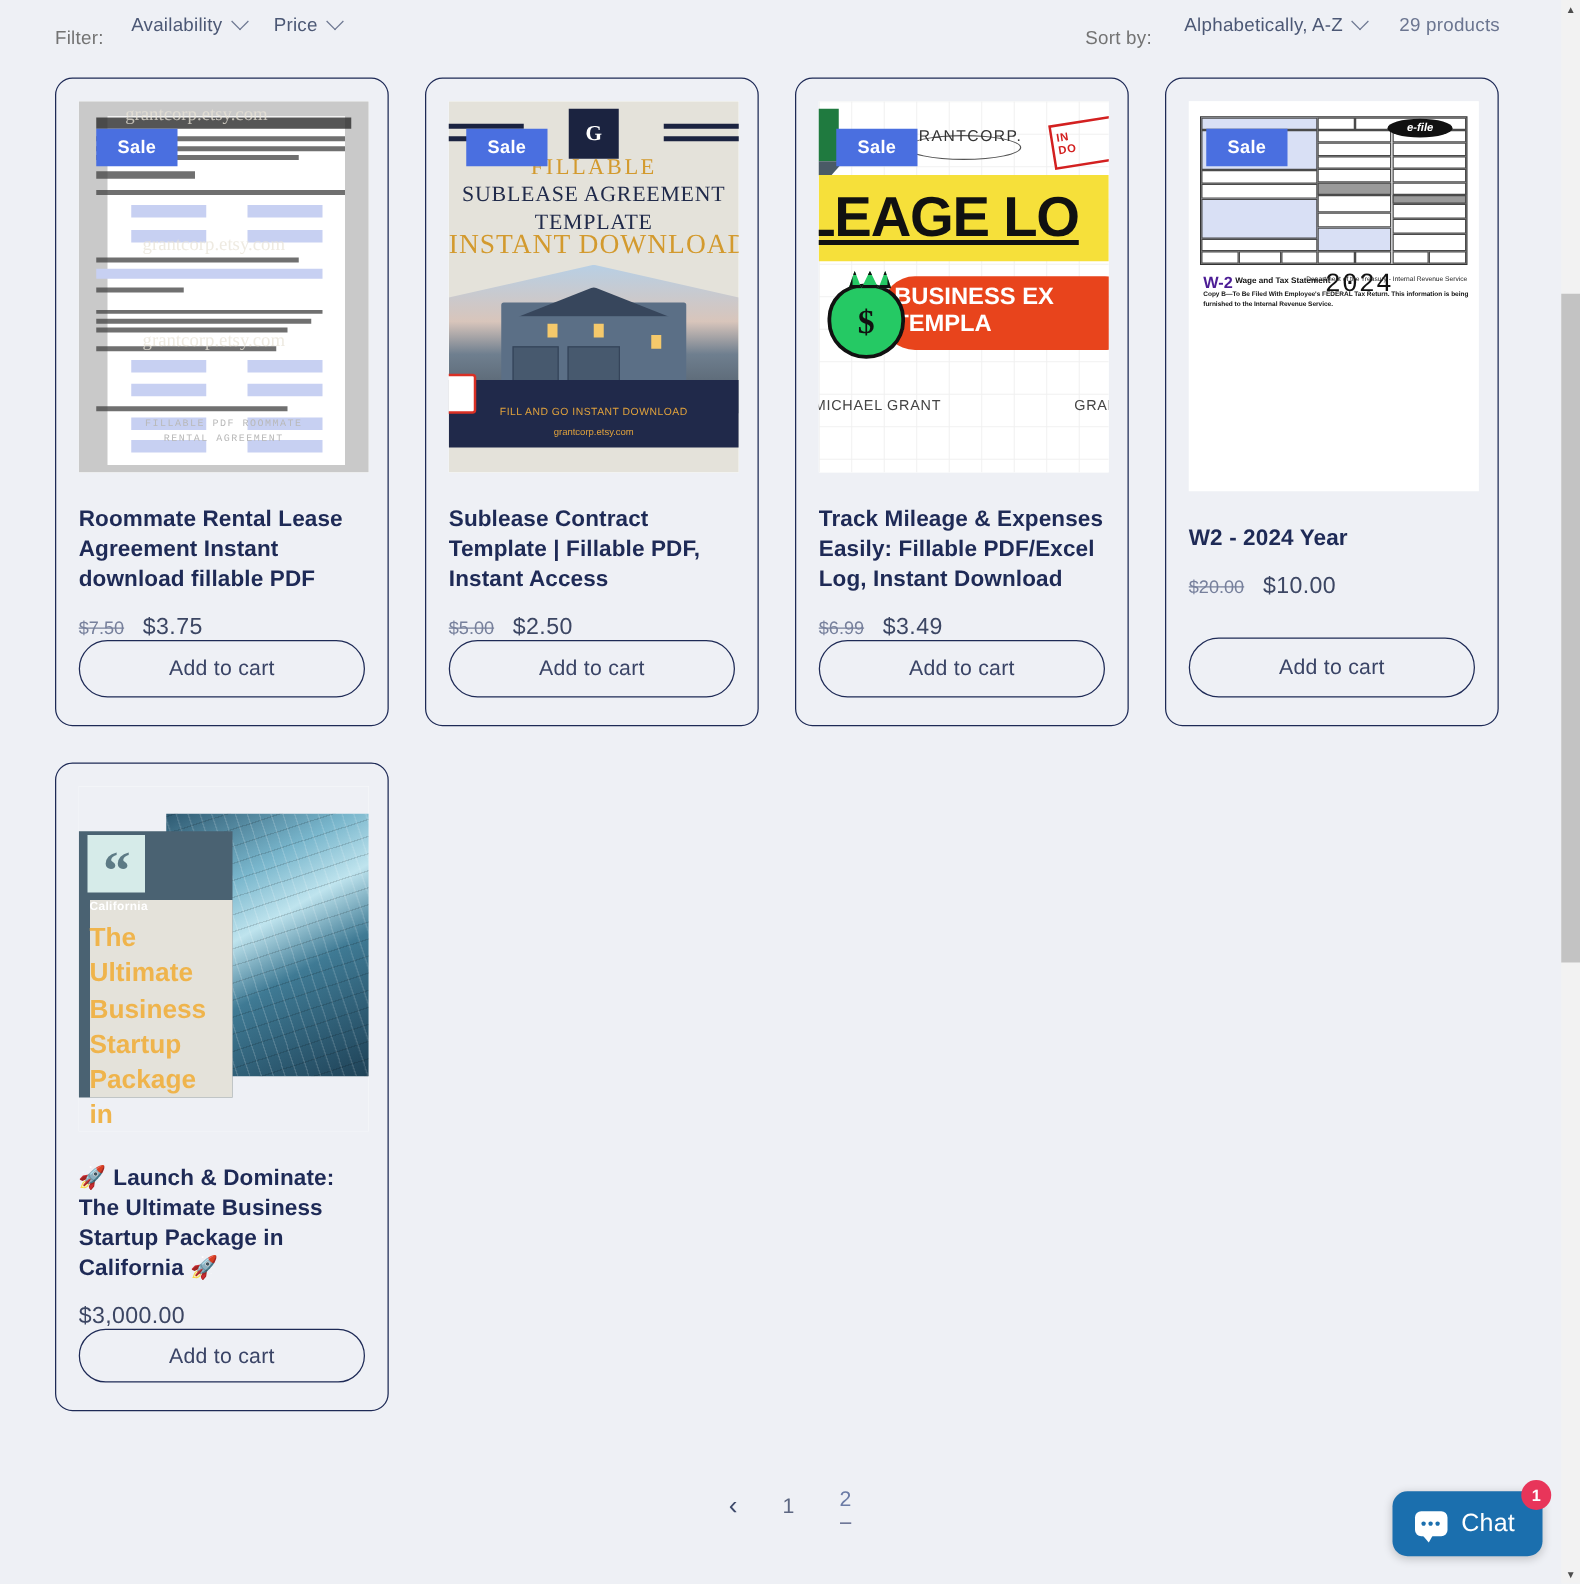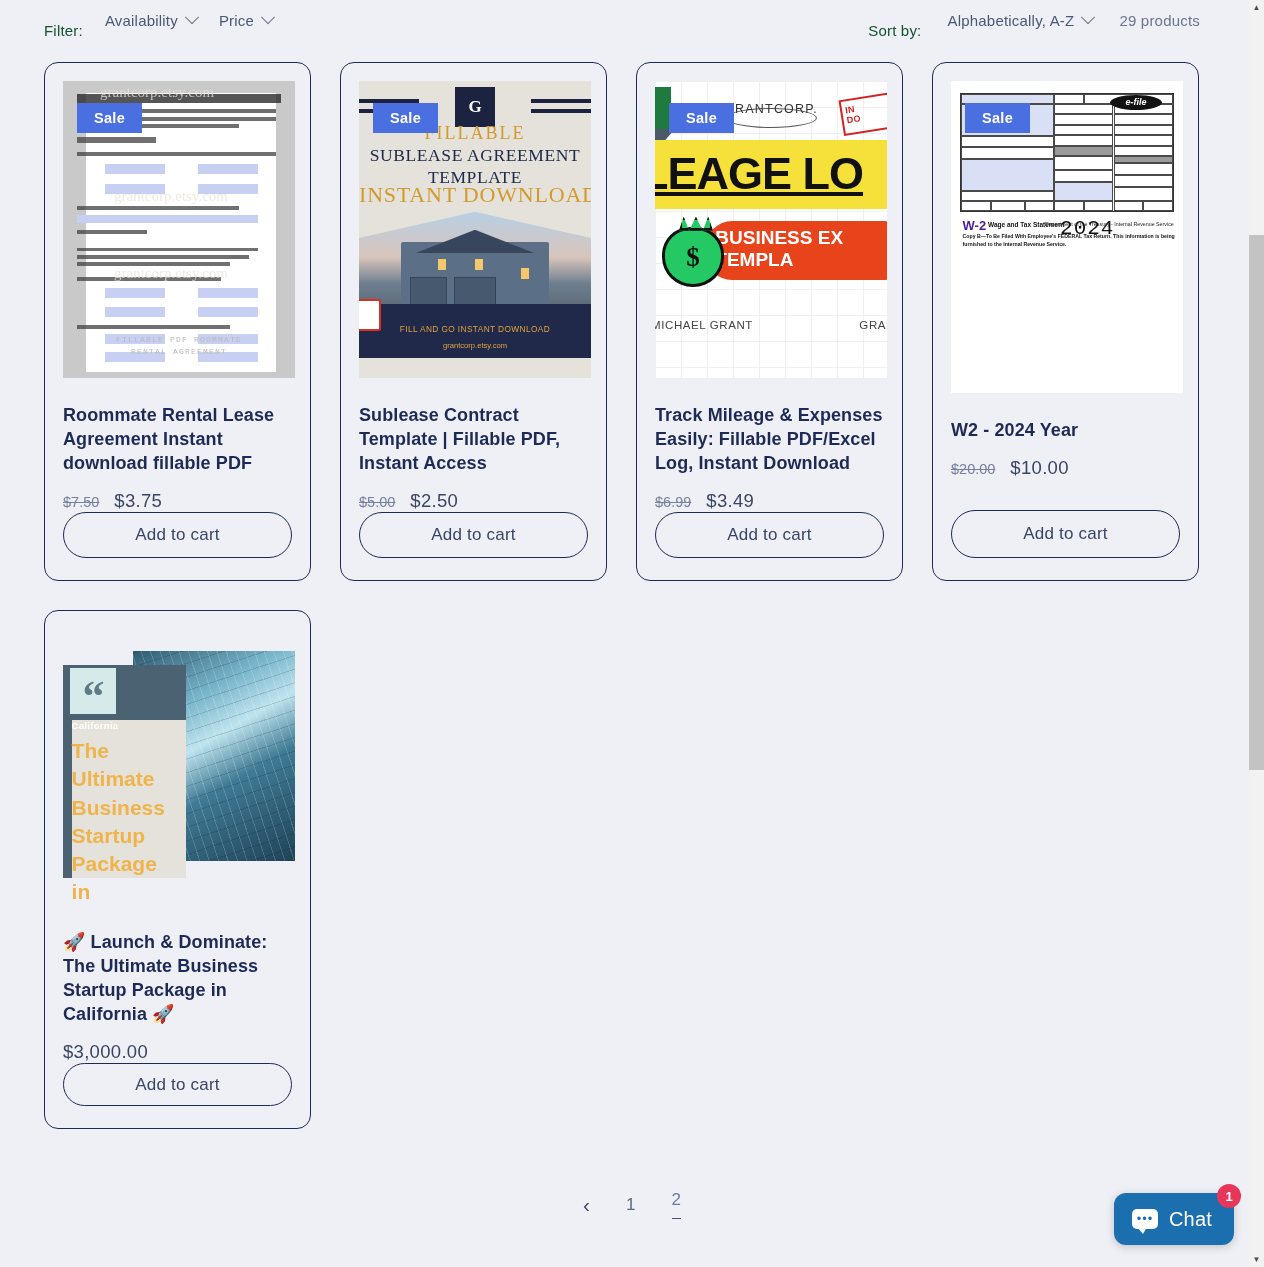--- a/index.html
+++ b/index.html
@@ -16,21 +16,21 @@
   .toolbar {
     position: absolute; top: 0; left: 0; right: 0; height: 40px;
     display: flex; align-items: center;
     font-size: 15px; color: #5f6a85; letter-spacing: .2px;
   }
   .tb-left { display: flex; align-items: center; padding-left: 44px; gap: 22px; }
   .tb-right {
     position: absolute; right: 64px; top: 0; height: 40px;
     display: flex; align-items: center; gap: 26px;
   }
-  .tb-label { color: #14532d; margin-top: 20px; }
+  .tb-label { color: #737373; margin-top: 20px; }
   .tb-drop {
     display: inline-flex; align-items: center; gap: 9px;
     color: #4c5875; cursor: pointer;
   }
   .chev-d {
     display:inline-block; width:10px; height:10px;
     border-right:1.7px solid #6d7791; border-bottom:1.7px solid #6d7791;
     transform: rotate(45deg) translate(-2px,-2px);
   }
   .count { color: #6b7590; }

